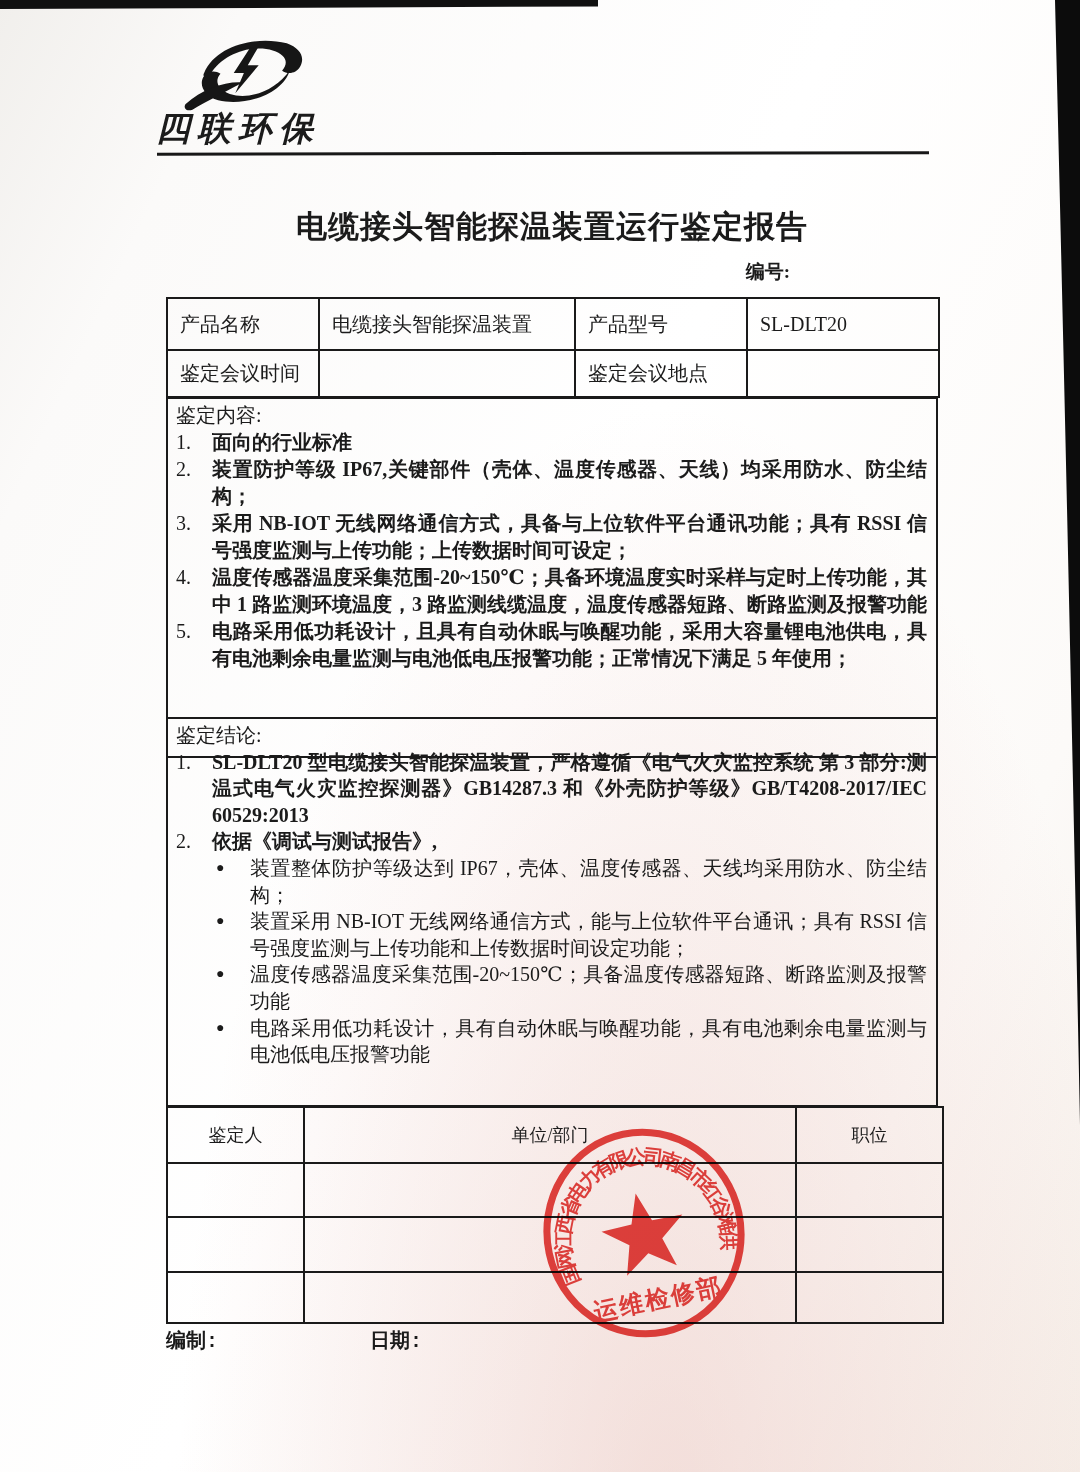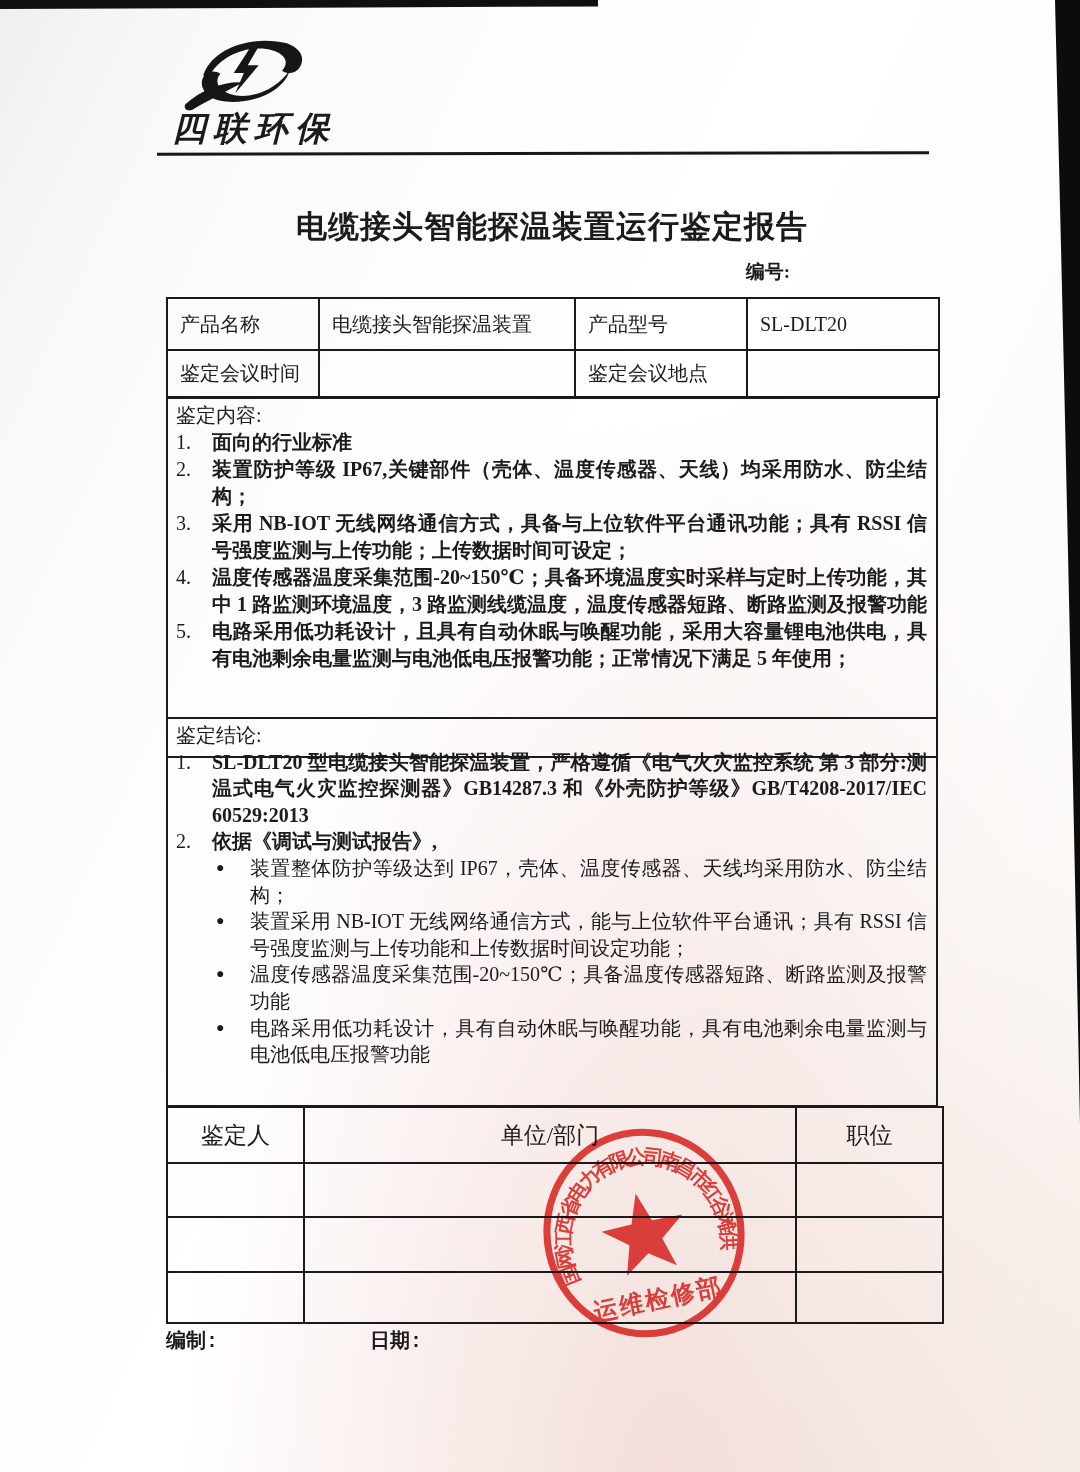--- a/index.html
+++ b/index.html
@@ -10,21 +10,21 @@
     background:
       radial-gradient(ellipse at 62% 104%, rgba(228,178,170,0.40), rgba(228,178,170,0) 52%),
       linear-gradient(115deg,#f1efec 0%,#fbfaf9 14%,#ffffff 48%,#fcfaf8 80%,#f6efe9 100%);
   }
   .abs{position:absolute;}
   
   .top-bar{left:0;top:0;width:598px;height:9px;background:#101010;transform:rotate(-0.25deg);transform-origin:left top;}
   .right-band{right:0;top:0;}
   
   .brand-name{left:156px;top:106px;width:260px;font-size:34px;font-weight:bold;font-style:italic;
-    letter-spacing:7px;font-family:Liberation Mono, monospace;margin-left:16px;}
+    letter-spacing:7px;font-family:Liberation Mono, monospace;}
   .header-rule{left:157px;top:152px;width:772px;height:3px;background:#181818;transform:rotate(-0.1deg);}
   .doc-title{left:166px;top:206px;width:772px;text-align:center;font-size:31px;font-weight:bold;
     font-family:"Liberation Sans","DejaVu Sans",sans-serif;letter-spacing:1px;}
   .doc-number{left:166px;top:259px;width:772px;text-align:right;padding-right:148px;box-sizing:border-box;
     font-size:19px;font-weight:600;}
   
   table{border-collapse:collapse;table-layout:fixed;}
   .info-table{left:166px;top:291px;width:772px;margin-top:6px;}
   .info-table td{border:2.6px solid #1a1a1a;padding:0 0 0 12px;font-size:20px;vertical-align:middle;}
   .info-table tr:nth-child(1) td{height:50px;}
@@ -37,21 +37,21 @@
   .sec-heading{font-size:20px;}
   .intro{text-indent:2em;text-align:justify;}
   .li{display:flex;}
   .li .num{flex:0 0 36px;}
   .li .txt{flex:1;text-align:justify;font-weight:bold;}
   .bullet{display:flex;margin-left:40px;}
   .bullet .dot{flex:0 0 34px;font-size:14px;}
   .bullet .txt{flex:1;text-align:justify;}
   
   .sig-table{left:166px;top:1106px;width:776px;}
-  .sig-table td{border:2.8px solid #1a1a1a;font-size:23px;text-align:center;vertical-align:middle;}
+  .sig-table td{border:2.8px solid #1a1a1a;font-size:18px;text-align:center;vertical-align:middle;}
   .sig-table tr:nth-child(1) td{height:52px;}
   .sig-table tr:nth-child(2) td{height:50px;}
   .sig-table tr:nth-child(3) td{height:51px;}
   .sig-table tr:nth-child(4) td{height:47px;}
   
   .foot{left:166px;top:1327px;font-size:20px;font-weight:600;font-family:Liberation Mono, monospace;}
   .foot .date{margin-left:140px;}
   
   .stamp{left:538px;top:1126px;width:212px;height:214px;transform:rotate(-12deg);
     opacity:.88;mix-blend-mode:multiply;z-index:5;}

